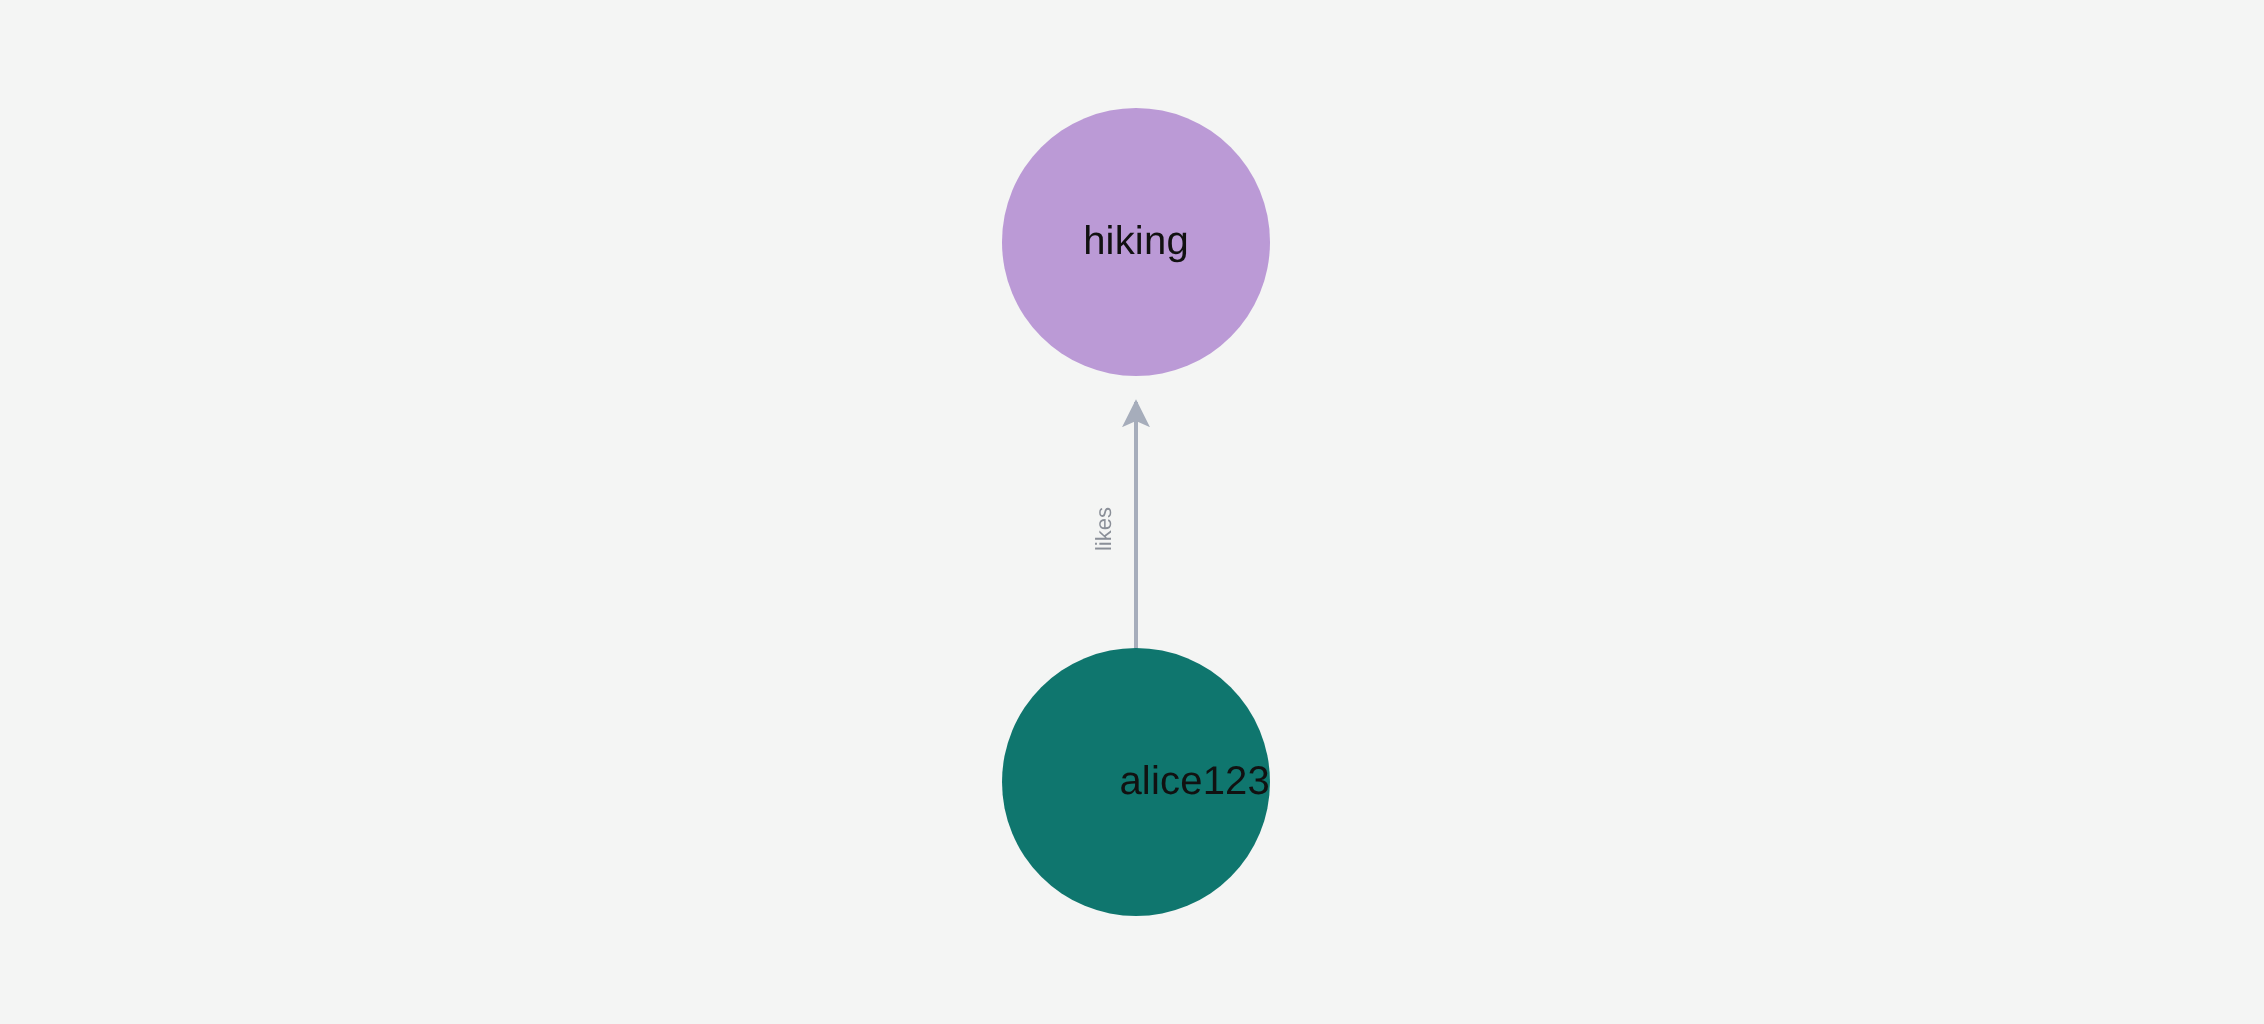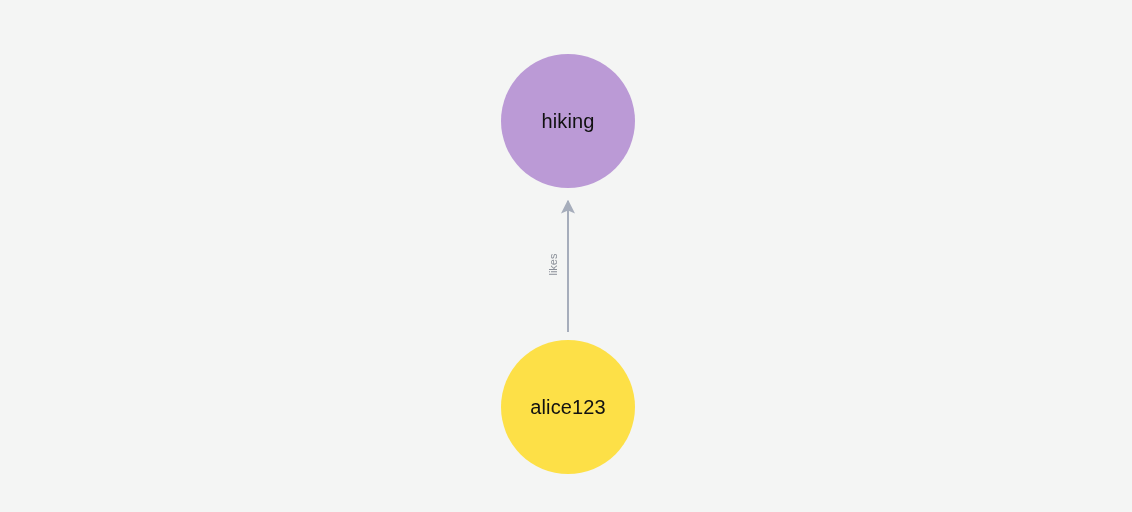--- a/index.html
+++ b/index.html
@@ -69,17 +69,17 @@
     </defs>
     <line x1="568" y1="332" x2="568" y2="201" stroke="#a6adbb" stroke-width="2" marker-end="url(#arrow-head)"></line>
   </svg>
 
   <div class="edge-label" style="left: 538px; top: 259px; width: 30px; text-align: center;">likes</div>
 
   <div class="node-circle" style="left: 501px; top: 54px; width: 134px; height: 134px; background: #bb9ad6;">
     <span class="node-label">hiking</span>
   </div>
 
-  <div class="node-circle" style="left: 501px; top: 340px; width: 134px; height: 134px; background: #fde047;">
+  <div class="node-circle" style="left: 501px; top: 324px; width: 134px; height: 134px; background: #0f766e; justify-content: flex-end;">
     <span class="node-label">alice123</span>
   </div>
 
 </div>
 
 </body></html>

